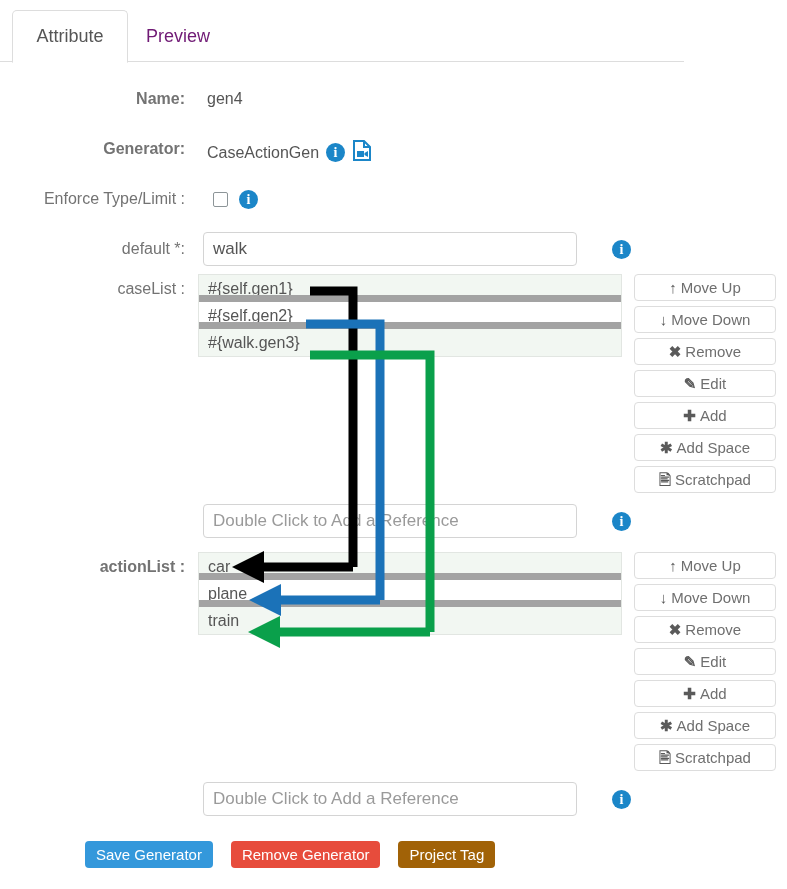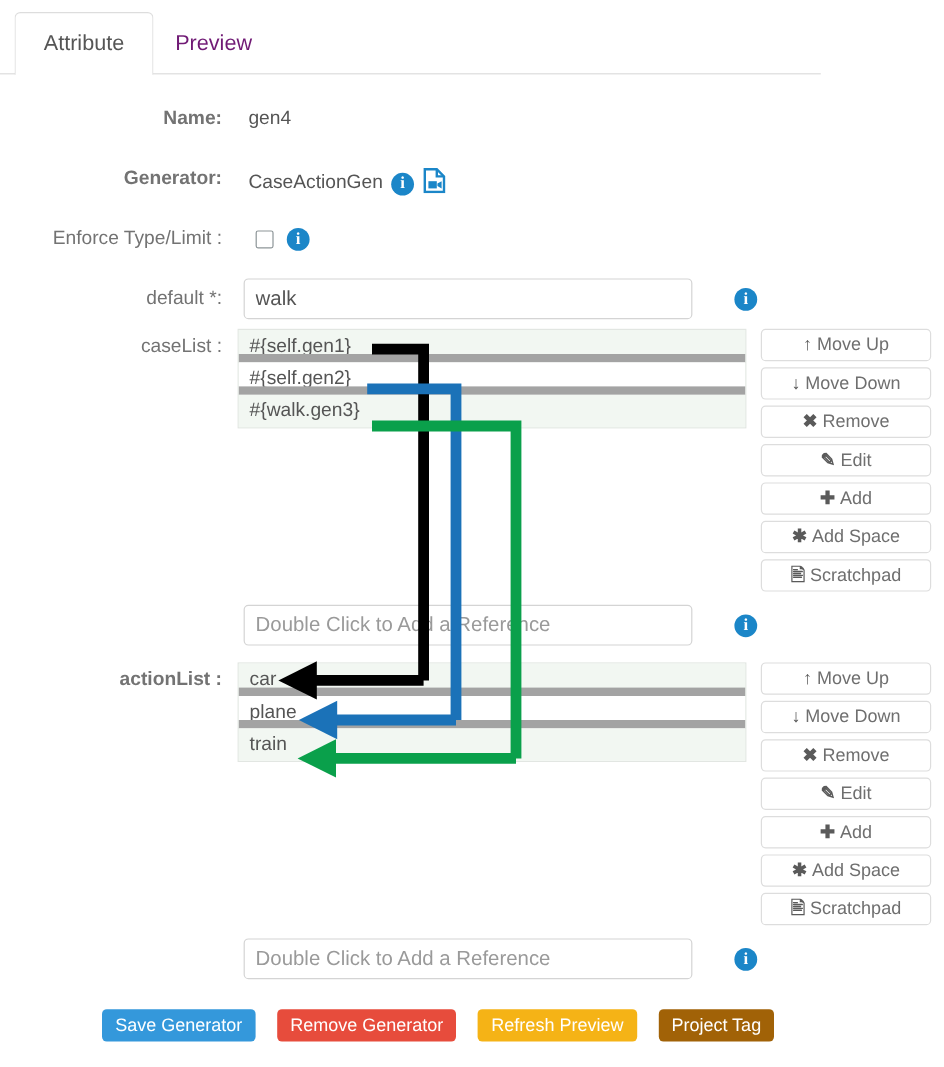--- a/index.html
+++ b/index.html
@@ -316,21 +316,20 @@
     <div class="row" style="top:720px; height:36px;">
       <input class="tinput" type="text" placeholder="Double Click to Add a Reference" style="">
       <span class="info-icon tinput-info" style="top:8px;">i</span>
     </div>
 
   </div>
 
   <div class="bottombar">
     <button class="abtn" style="background: rgb(52, 152, 219);">Save Generator</button>
     <button class="abtn" style="background: rgb(231, 76, 60); text-align: right;">Remove Generator</button>
-    <button class="abtn" style="background: rgb(245, 179, 22);">Refresh Preview</button>
     <button class="abtn" style="background: #a16207;">Project Tag</button>
   </div>
 
   <svg class="arrows" viewBox="0 0 787 889">
 
     <g>
       <path d="M310 291 H353 V567" fill="none" stroke="#000000" stroke-width="9"></path>
       <path d="M353 567 H252" fill="none" stroke="#000000" stroke-width="9"></path>
       <path d="M232 567 L264 551 L264 583 Z" fill="#000000"></path>
     </g>

